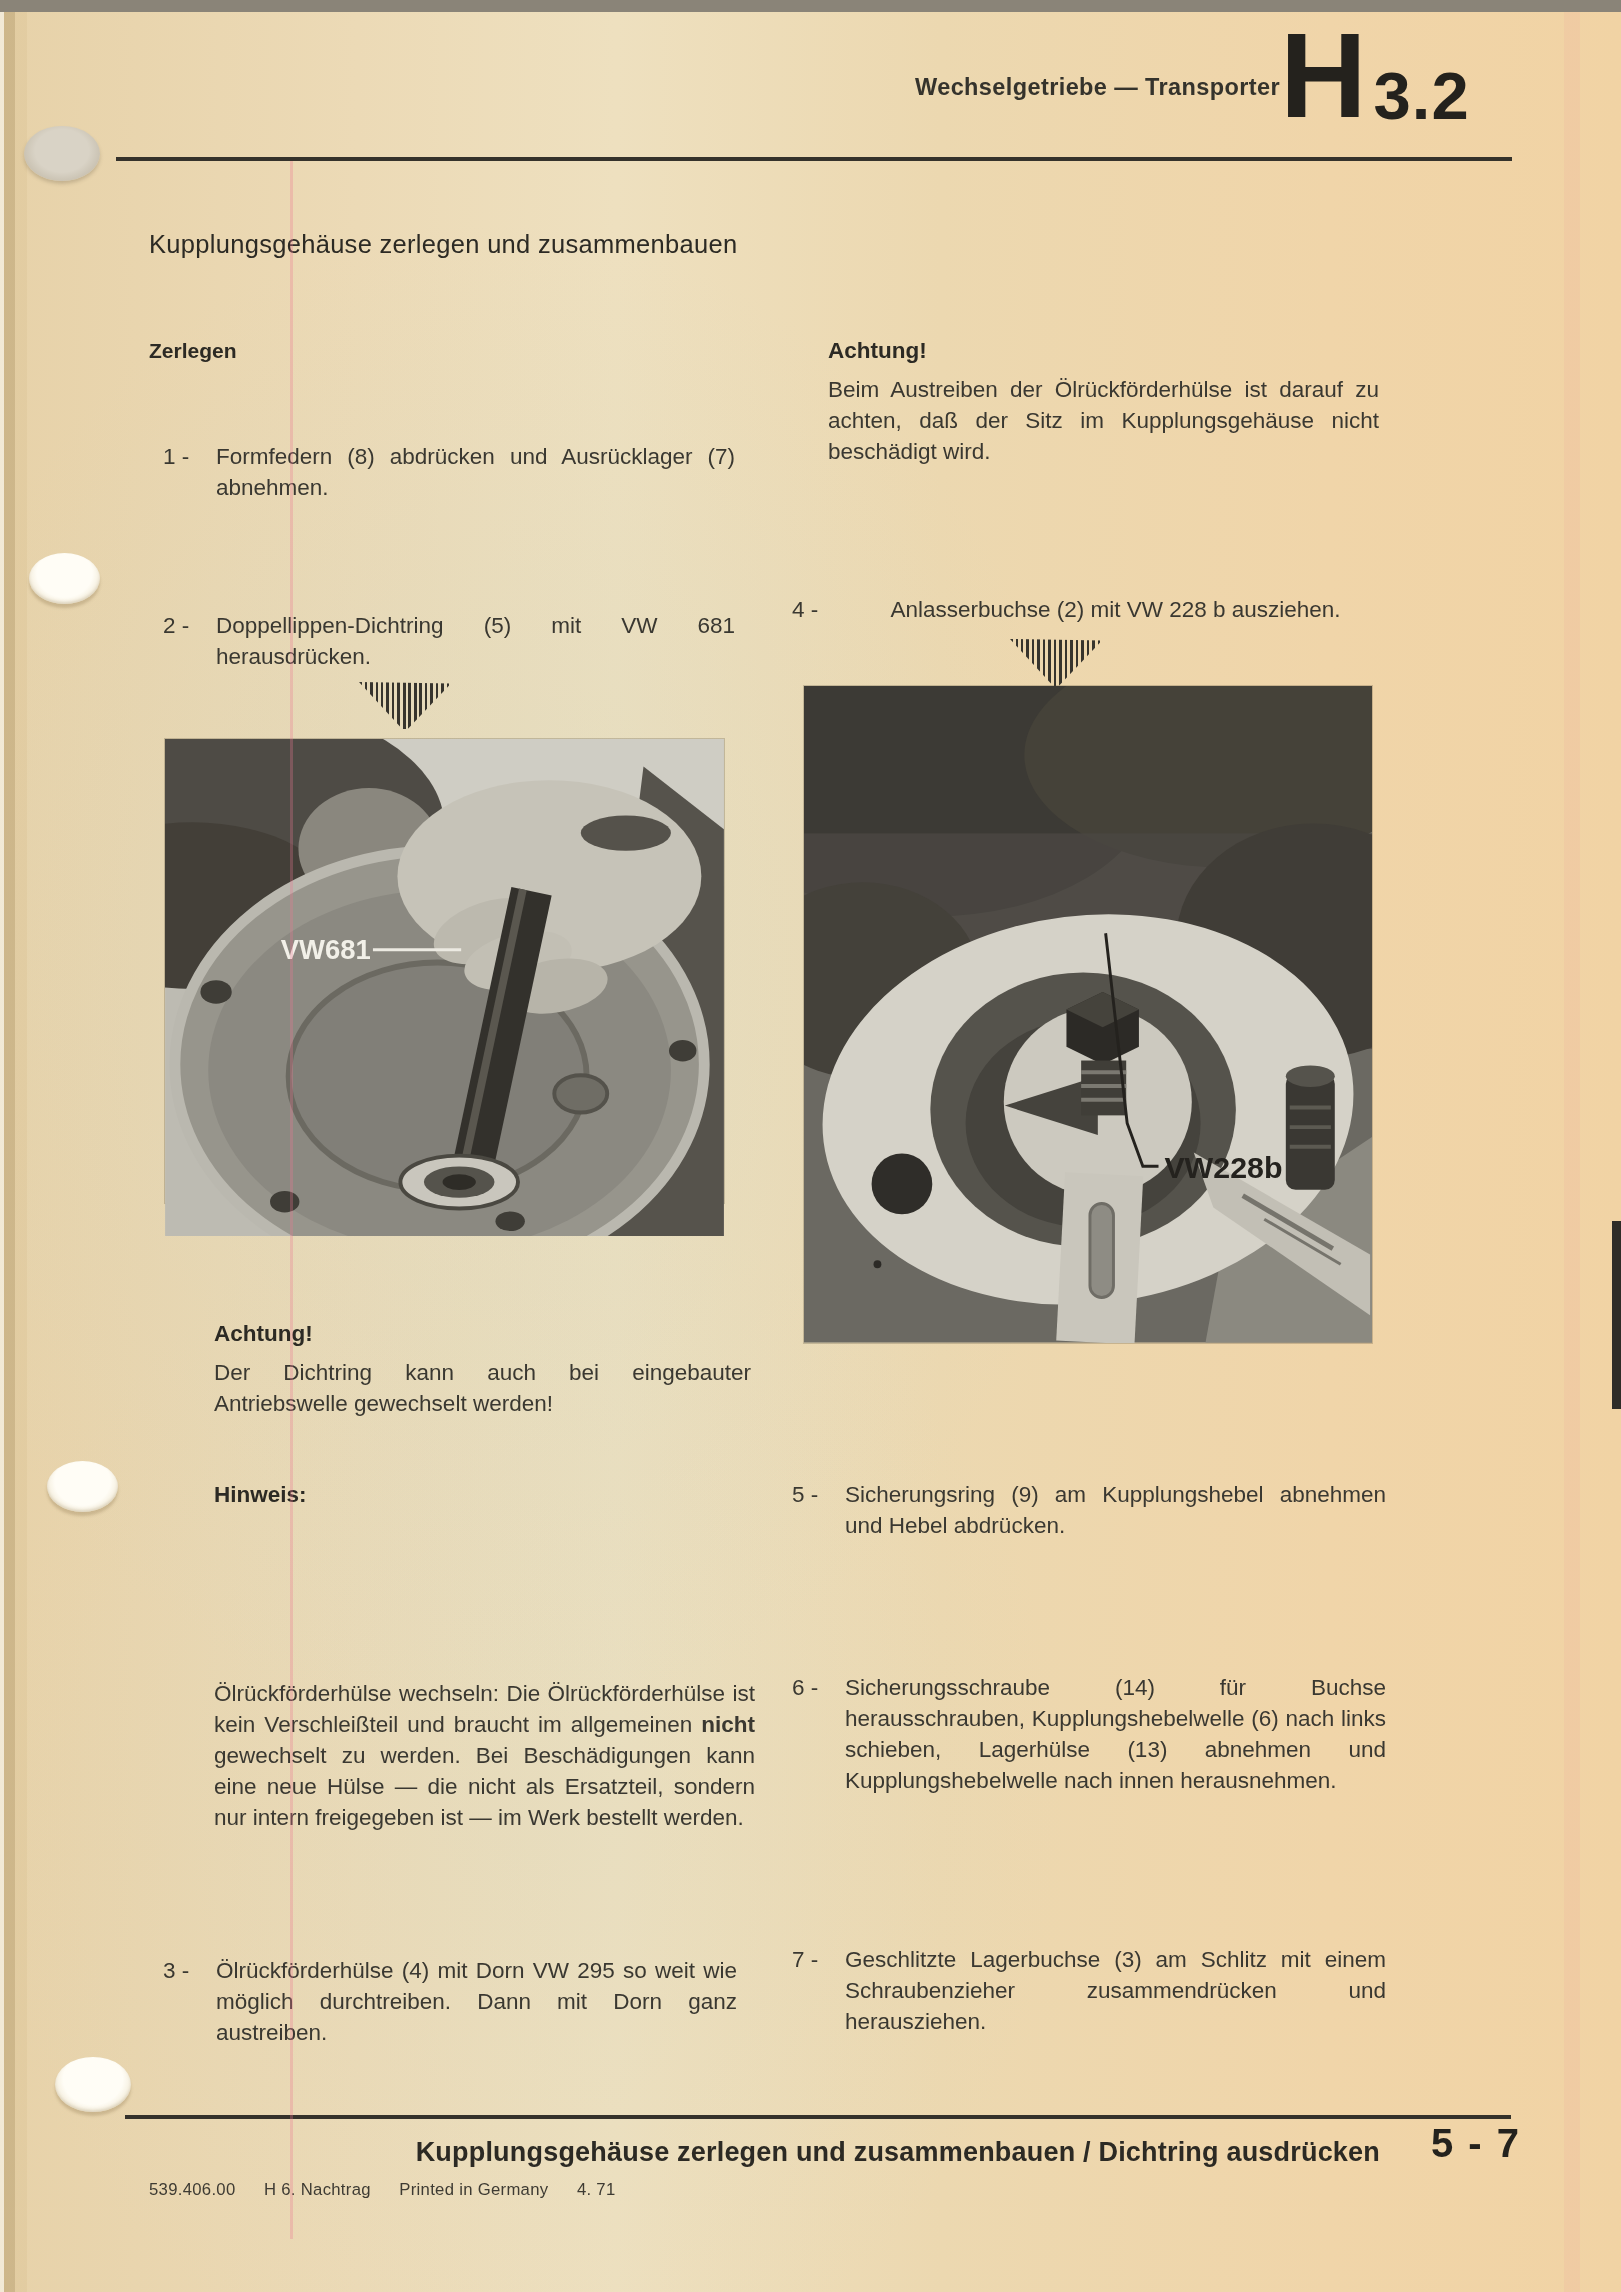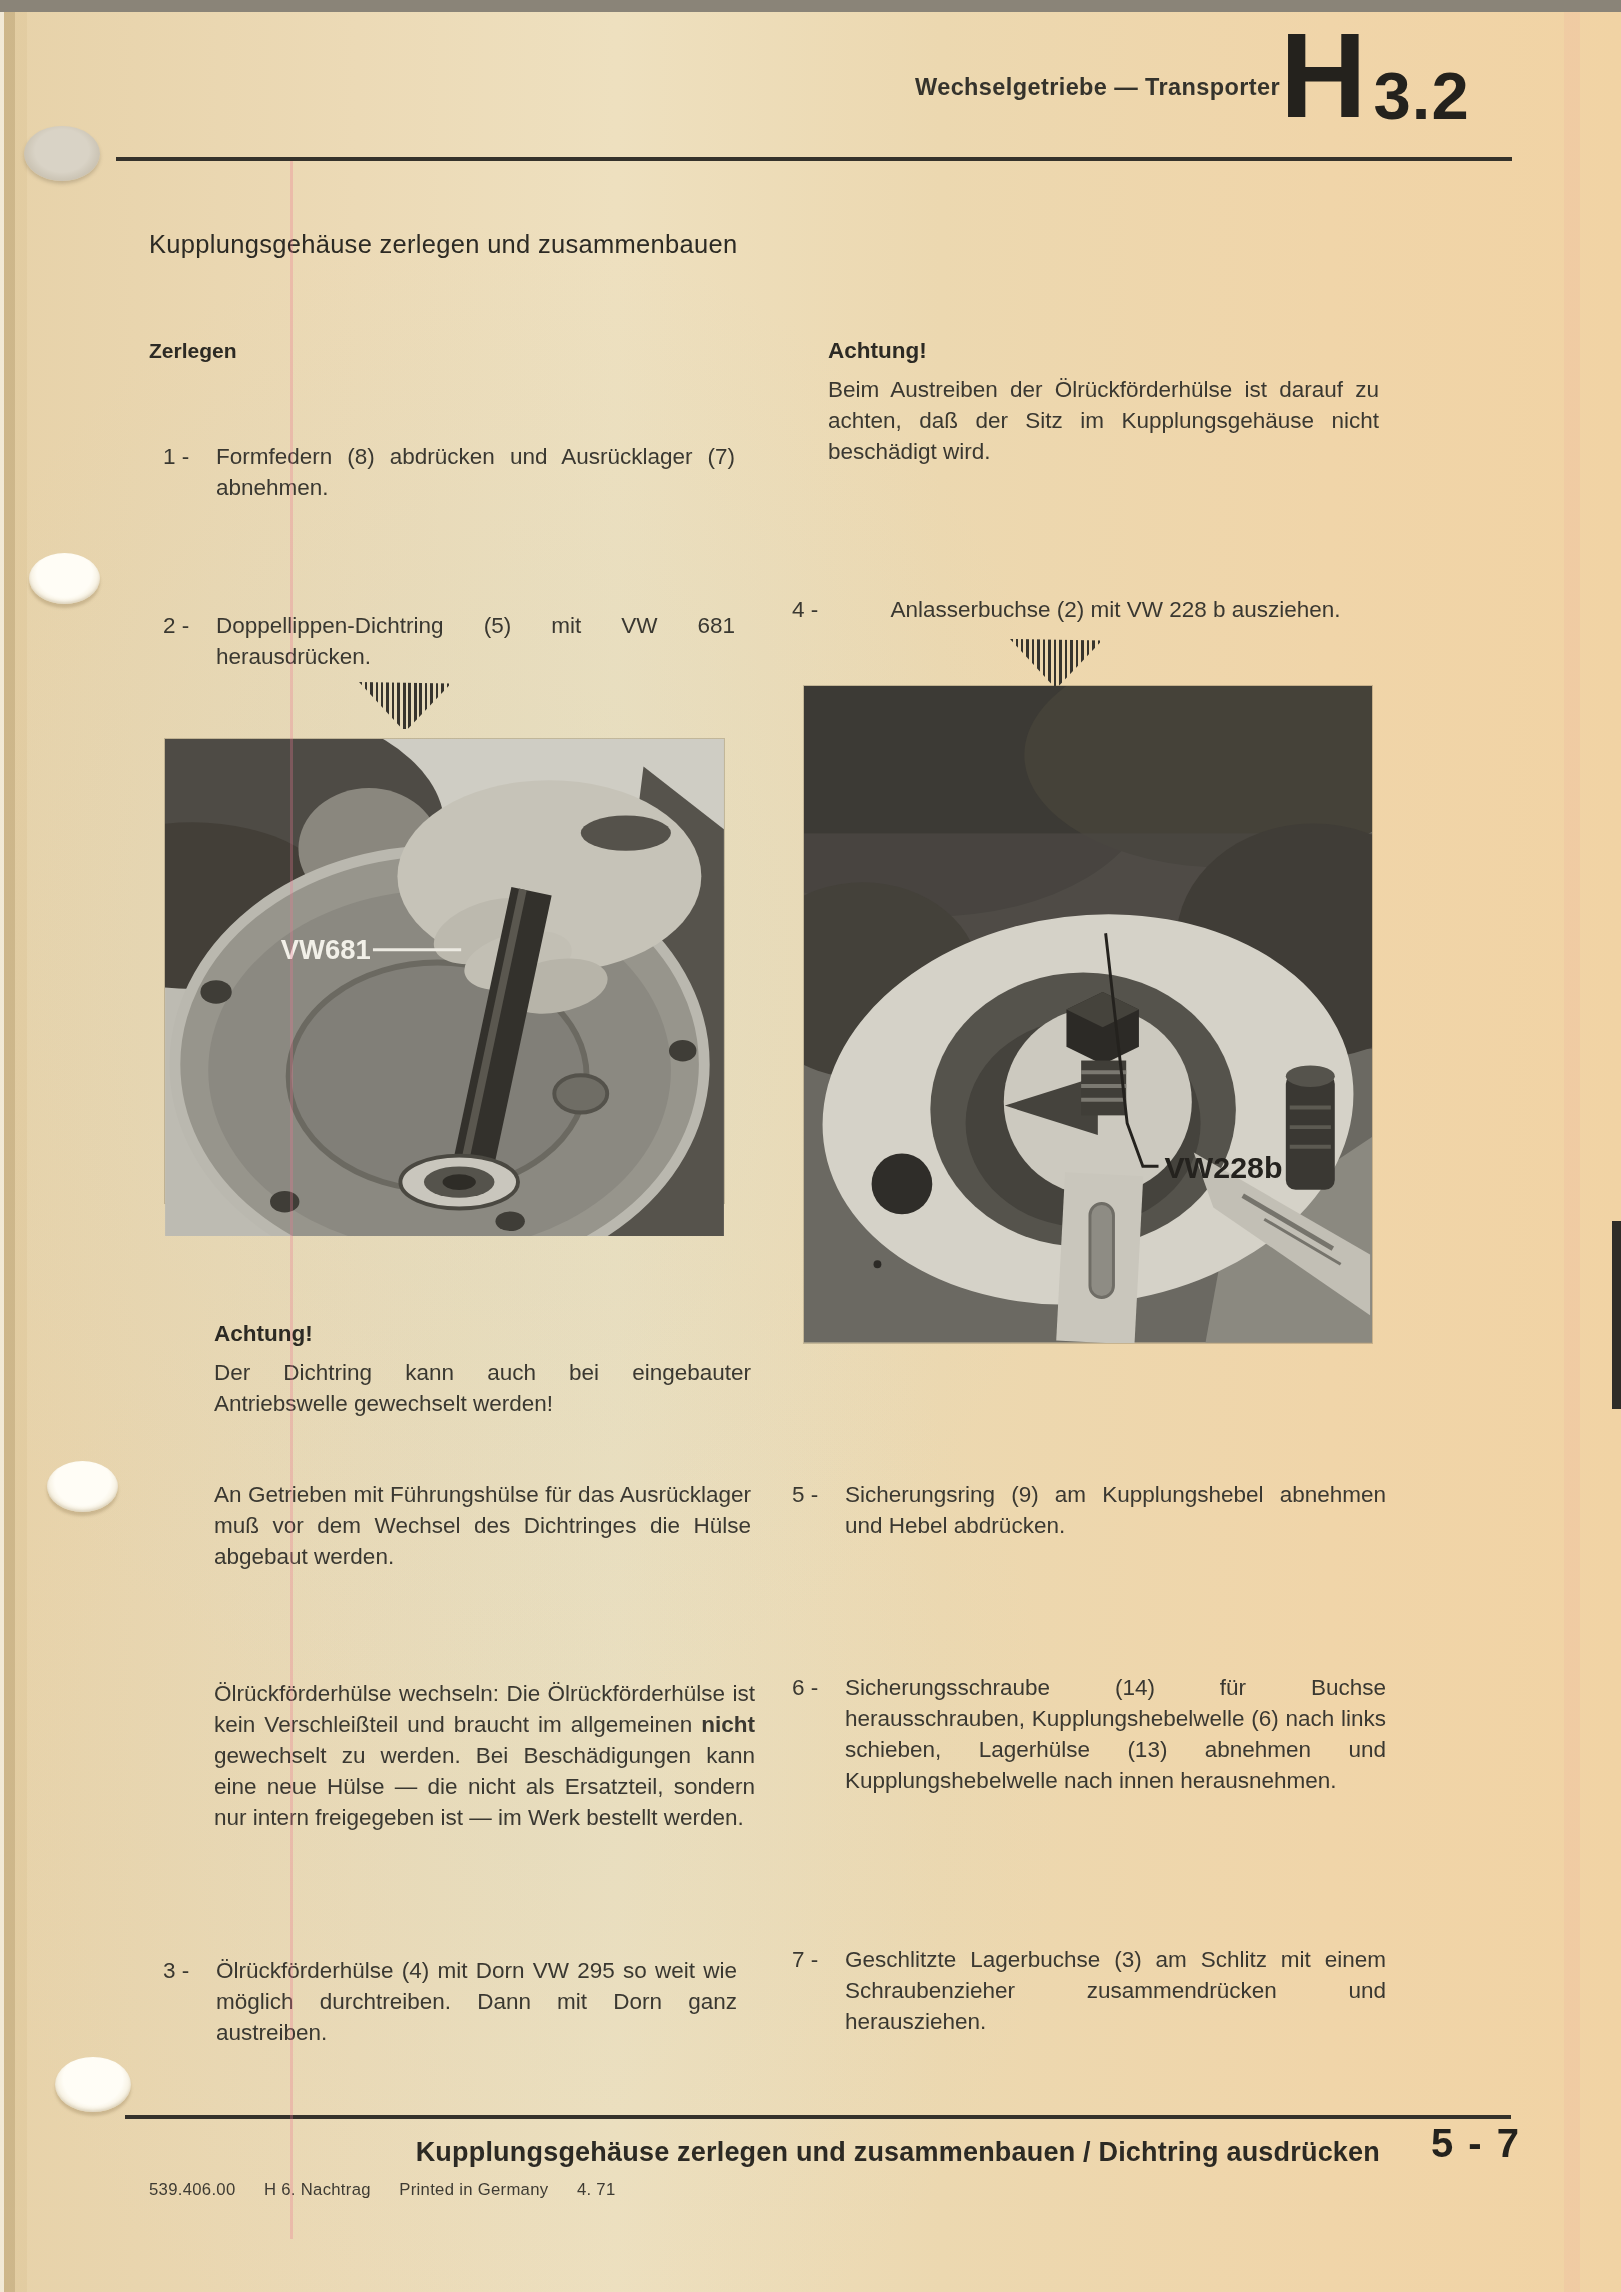--- a/index.html
+++ b/index.html
@@ -114,21 +114,21 @@
       <text x="118" y="224" font-family="Liberation Sans, sans-serif" font-size="28" font-weight="bold" fill="#f2f0e8">VW681</text>
     </svg>
   </div>
 
   <div class="block" style="left:214px;top:1306px;width:537px;">
     <div class="head">Achtung!</div>
     <div class="body">Der Dichtring kann auch bei eingebauter Antriebswelle gewechselt werden!</div>
   </div>
 
   <div class="block" style="left:214px;top:1467px;width:537px;">
-    <div class="body">An Getrieben mit Führungshülse für das Ausrücklager muß vor dem Wechsel des Dichtringes die Hülse abgebaut werden.</div>
+    <div class="head">Hinweis:</div>
   </div>
 
   <div class="block" style="left:214px;top:1666px;width:541px;">
     <div class="body">
       <span>Ölrückförderhülse wechseln: Die Ölrückförderhülse ist kein Verschleißteil und braucht im allgemeinen </span><span class="b">nicht</span><span> gewechselt zu werden. Bei Beschädigungen kann eine neue Hülse — die nicht als Ersatzteil, sondern nur intern freigegeben ist — im Werk bestellt werden.</span>
     </div>
   </div>
 
   <div class="step" style="left:163px;top:1943px;width:574px;">
     <span class="num">3 -</span>

